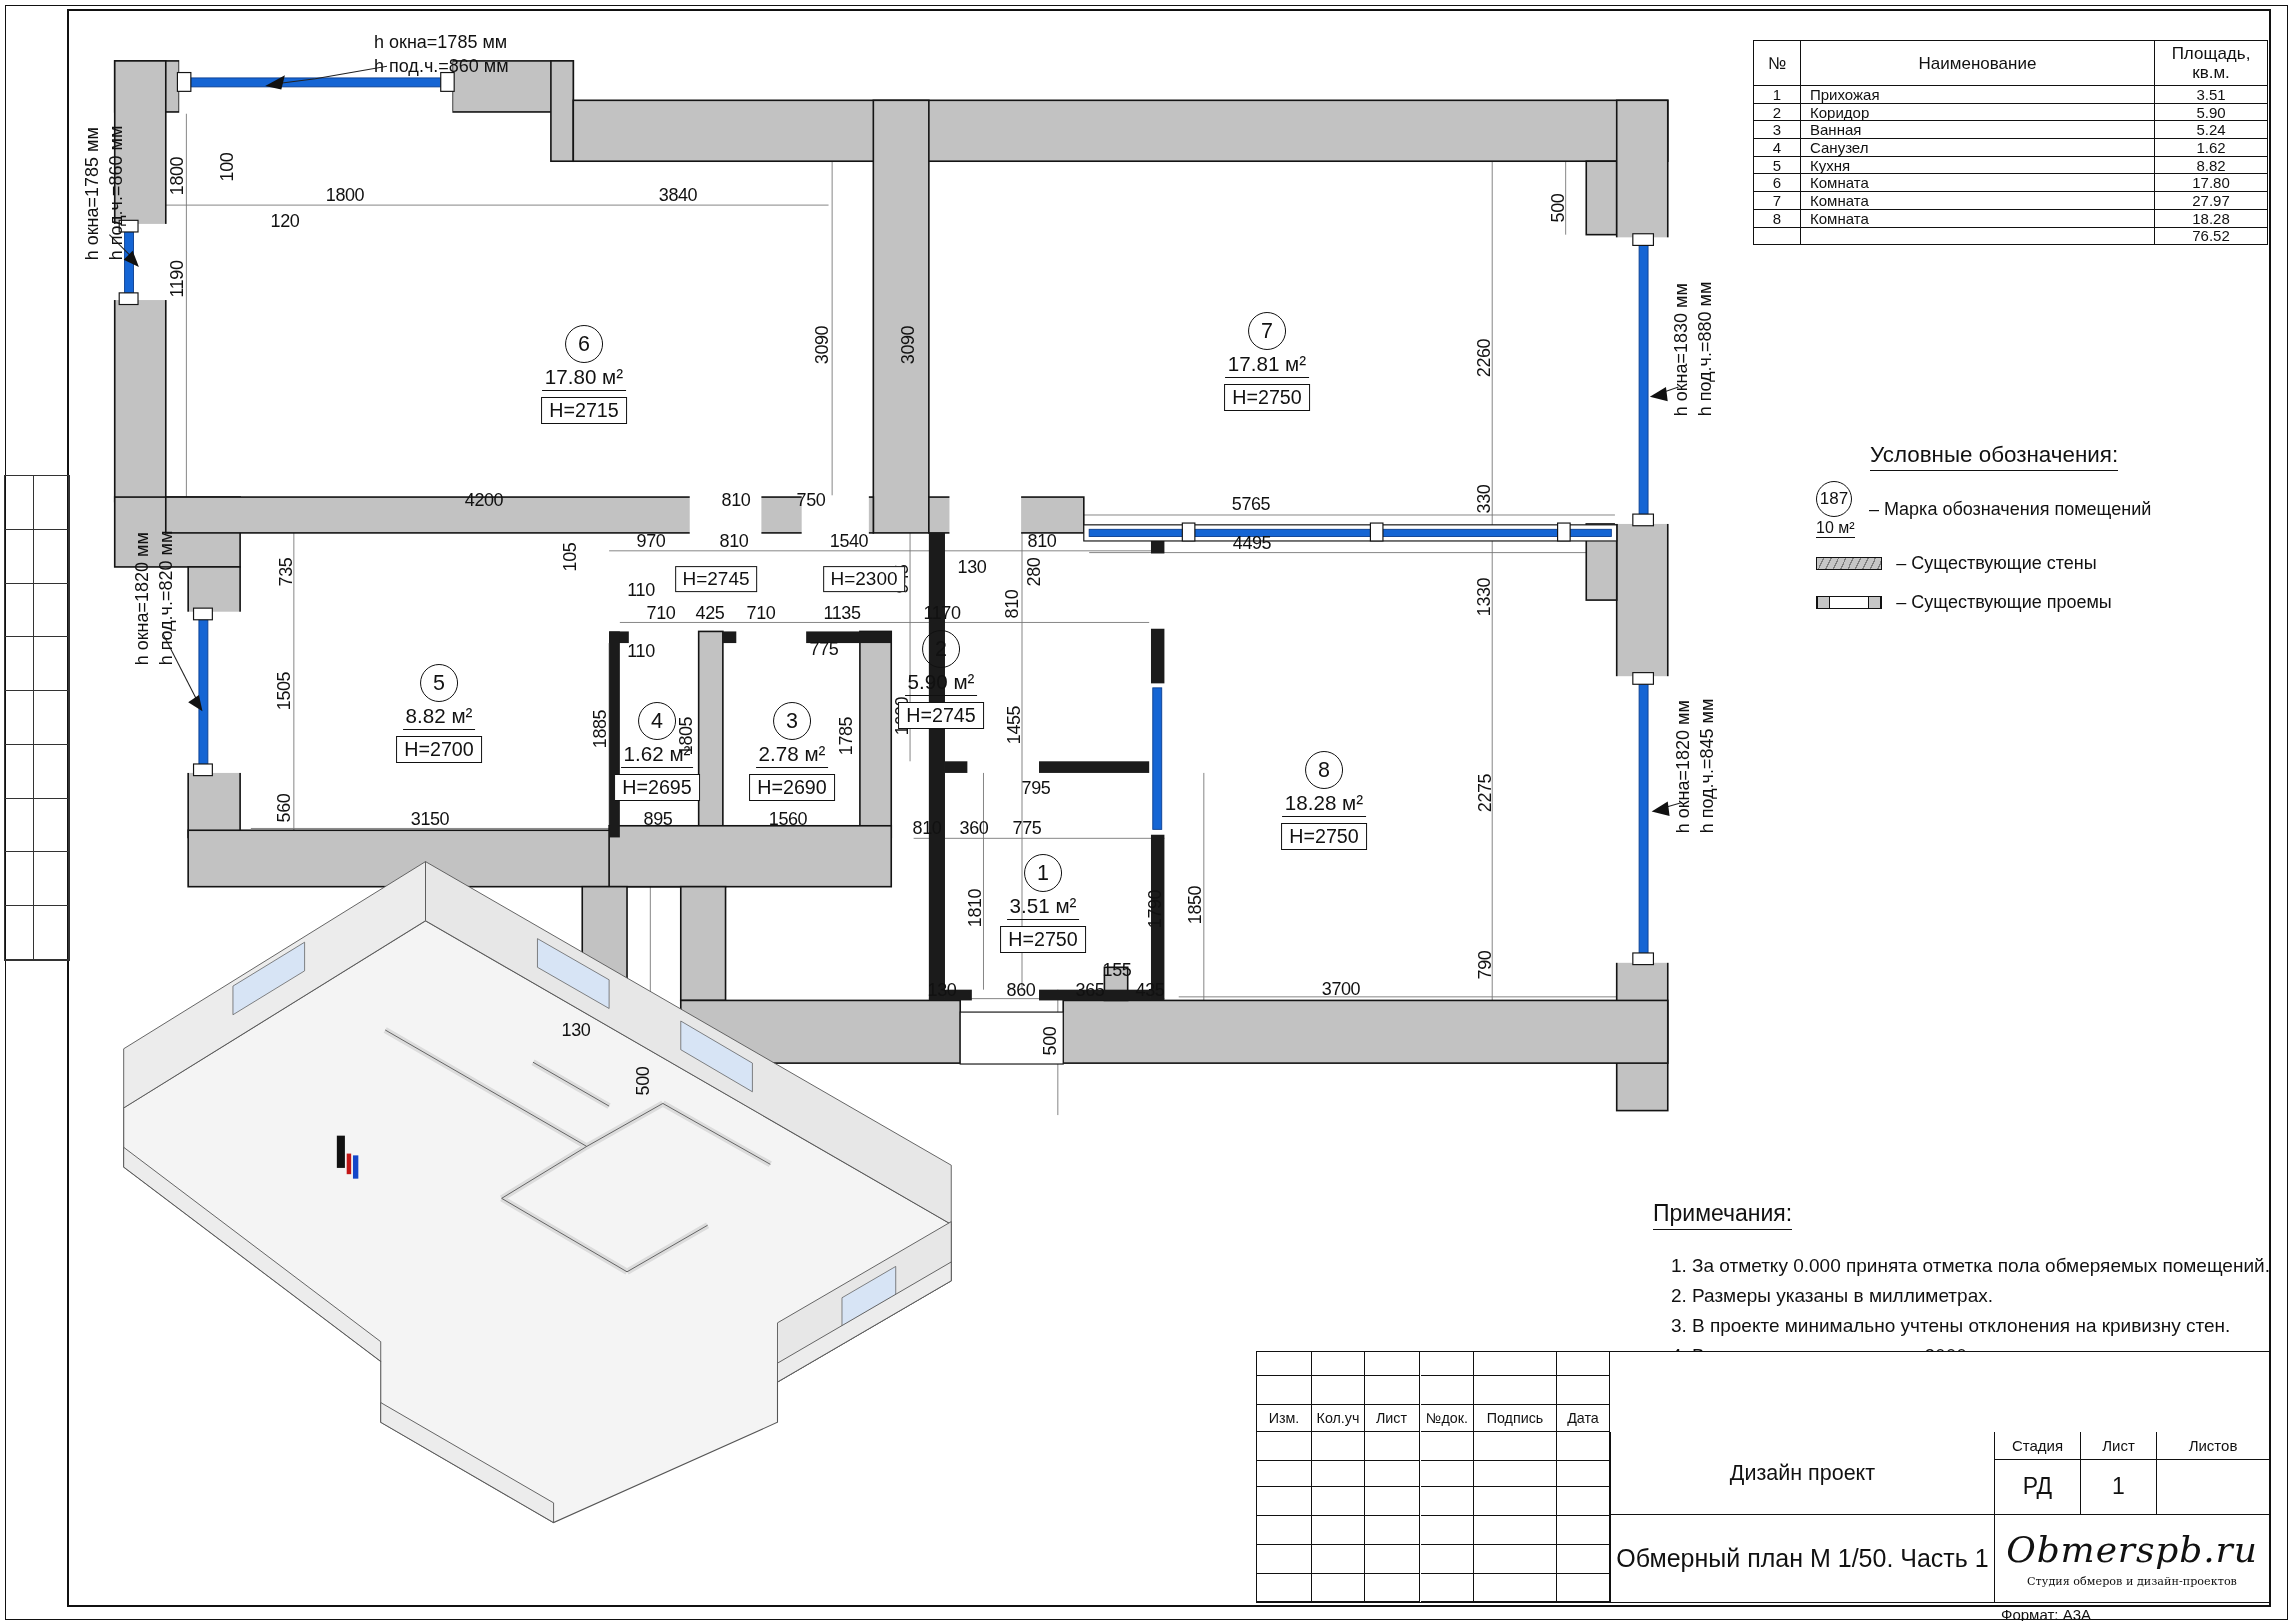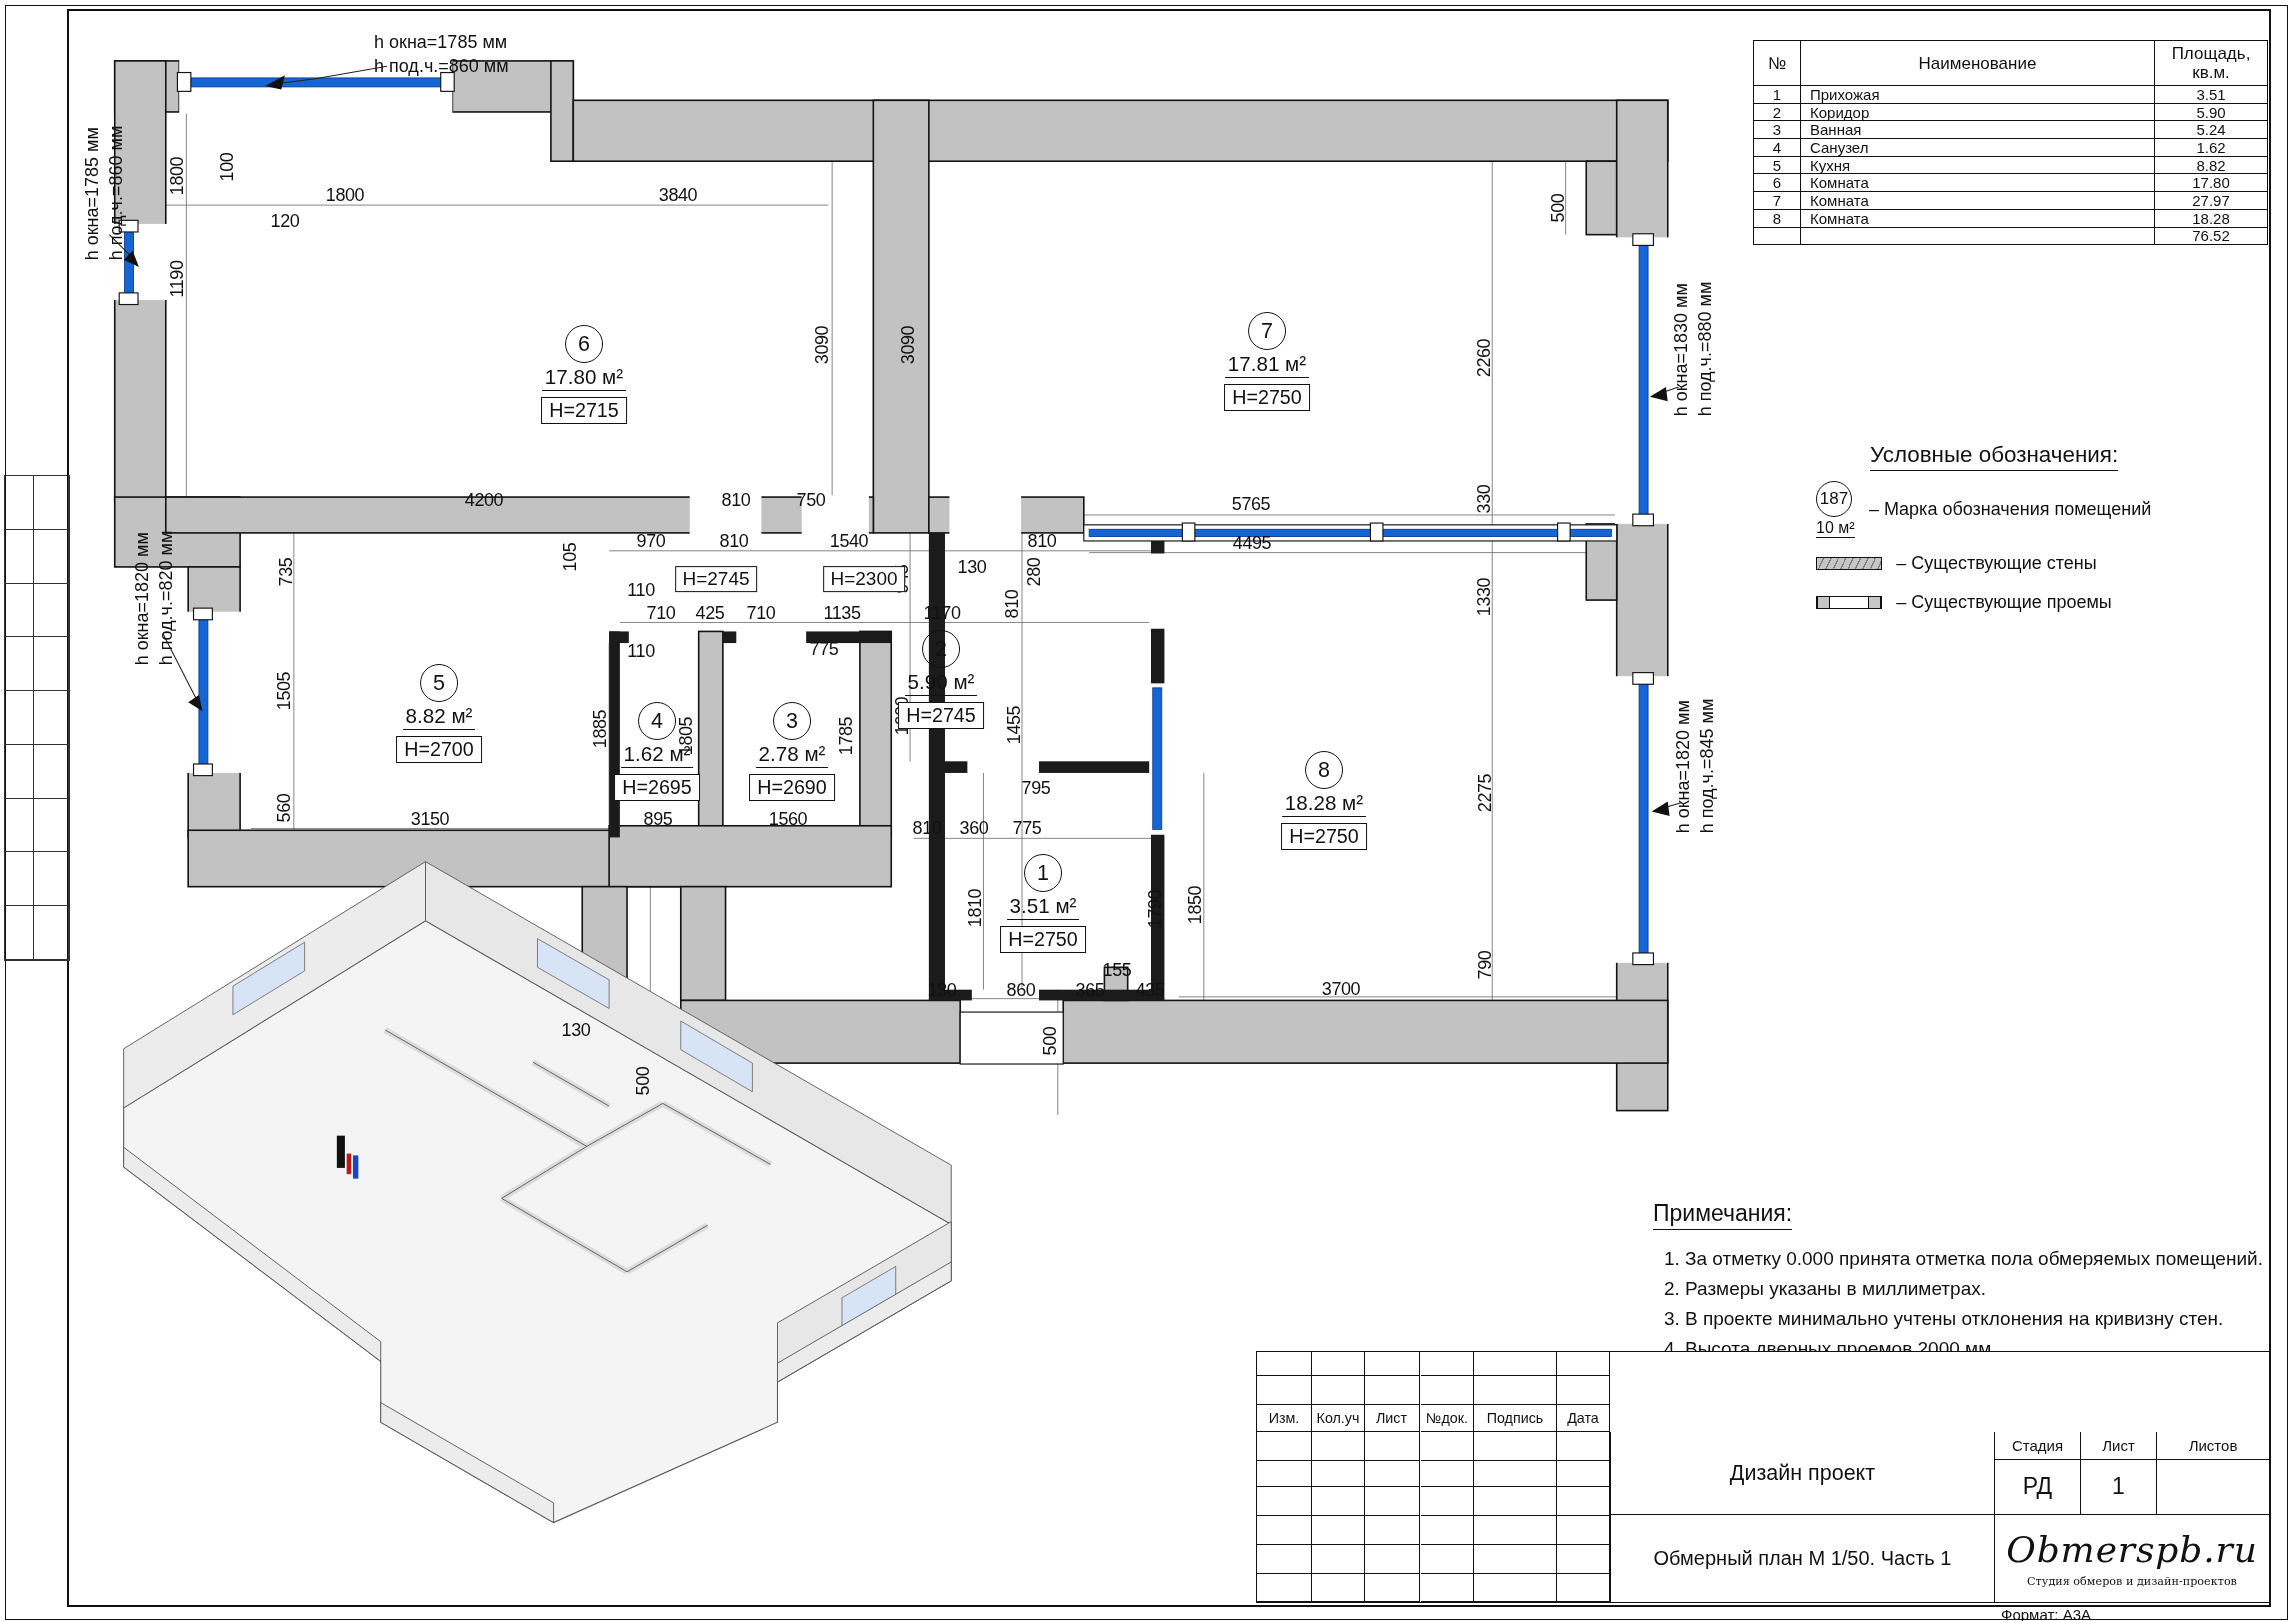--- a/index.html
+++ b/index.html
@@ -55,30 +55,30 @@
   .lg-circ{width:34px;height:34px;border:1.3px solid #111;border-radius:50%;display:flex;align-items:center;justify-content:center;font-size:17px}
   .lg-area{font-size:16px;border-bottom:1.1px solid #111;text-align:center;margin-top:1.8px}
   .bar{width:66px;height:12.5px;border:1.3px solid #111;box-sizing:border-box}
   .bar.hatch{background:#c6c6c6 repeating-linear-gradient(115deg,transparent 0 5.4px,#7d7d7d 5.4px 6.7px)}
   .bar.open{background:#fff;position:relative}
   .bar.open i{position:absolute;top:0;width:10.7px;height:100%;background:#c6c6c6;border-right:0.9px solid #111;border-left:0.9px solid #111}
   .bar.open i:first-child{left:0}.bar.open i:last-child{right:0}
   
   #notes{position:absolute;left:1653px;top:1200px;width:627px}
   #notes .nt{font-size:23px;border-bottom:1.6px solid #111;display:inline-block;padding-bottom:1.8px;margin-bottom:14.3px}
-  #notes ol{margin:0;padding-left:32px;font-size:19px;line-height:30px}
+  #notes ol{margin:7px;padding-left:32px;font-size:19px;line-height:30px}
   
   #tb{position:absolute;left:1256px;top:1351px;width:1012px;height:250px;border:1.8px solid #111;background:#fff}
   .rgc{position:absolute;border-right:0.9px solid #111;border-bottom:0.9px solid #111;box-sizing:border-box;
        display:flex;align-items:center;justify-content:center;font-size:14.3px}
   .tbcell{position:absolute;box-sizing:border-box;border-left:1.4px solid #111;border-bottom:1.4px solid #111;
           display:flex;align-items:center;justify-content:center;text-align:center}
   #tb-title{left:353px;top:0;width:659px;height:80px;font-size:21.5px;line-height:29.6px}
   #tb-design{left:353px;top:80px;width:384px;height:83px;font-size:21.5px}
-  #tb-doc{left:353px;top:163px;width:384px;height:87px;font-size:20px;border-bottom:none}
+  #tb-doc{left:353px;top:163px;width:384px;height:87px;font-size:25px;border-bottom:none}
   .st-h{top:80px;height:28px;font-size:15px}
   .st-v{top:107px;height:56px;font-size:23px}
   #tb-logo{left:737px;top:163px;width:275px;height:87px;flex-direction:column;border-bottom:none}
   #logo-name{font-family:"DejaVu Serif",serif;font-style:italic;font-size:36px;letter-spacing:0.9px}
   #logo-sub{font-family:"DejaVu Serif",serif;font-size:11.2px;margin-top:5.4px}
   #format-label{position:absolute;left:2046px;top:1606px;transform:translateX(-50%);font-size:15px}
   
   #adj-grid{position:absolute;left:3.6px;top:475px;width:64px;height:484px;border:1.3px solid #333}
   .agc{position:absolute;border-right:0.9px solid #333;border-bottom:0.9px solid #333;box-sizing:border-box}
 </style>

